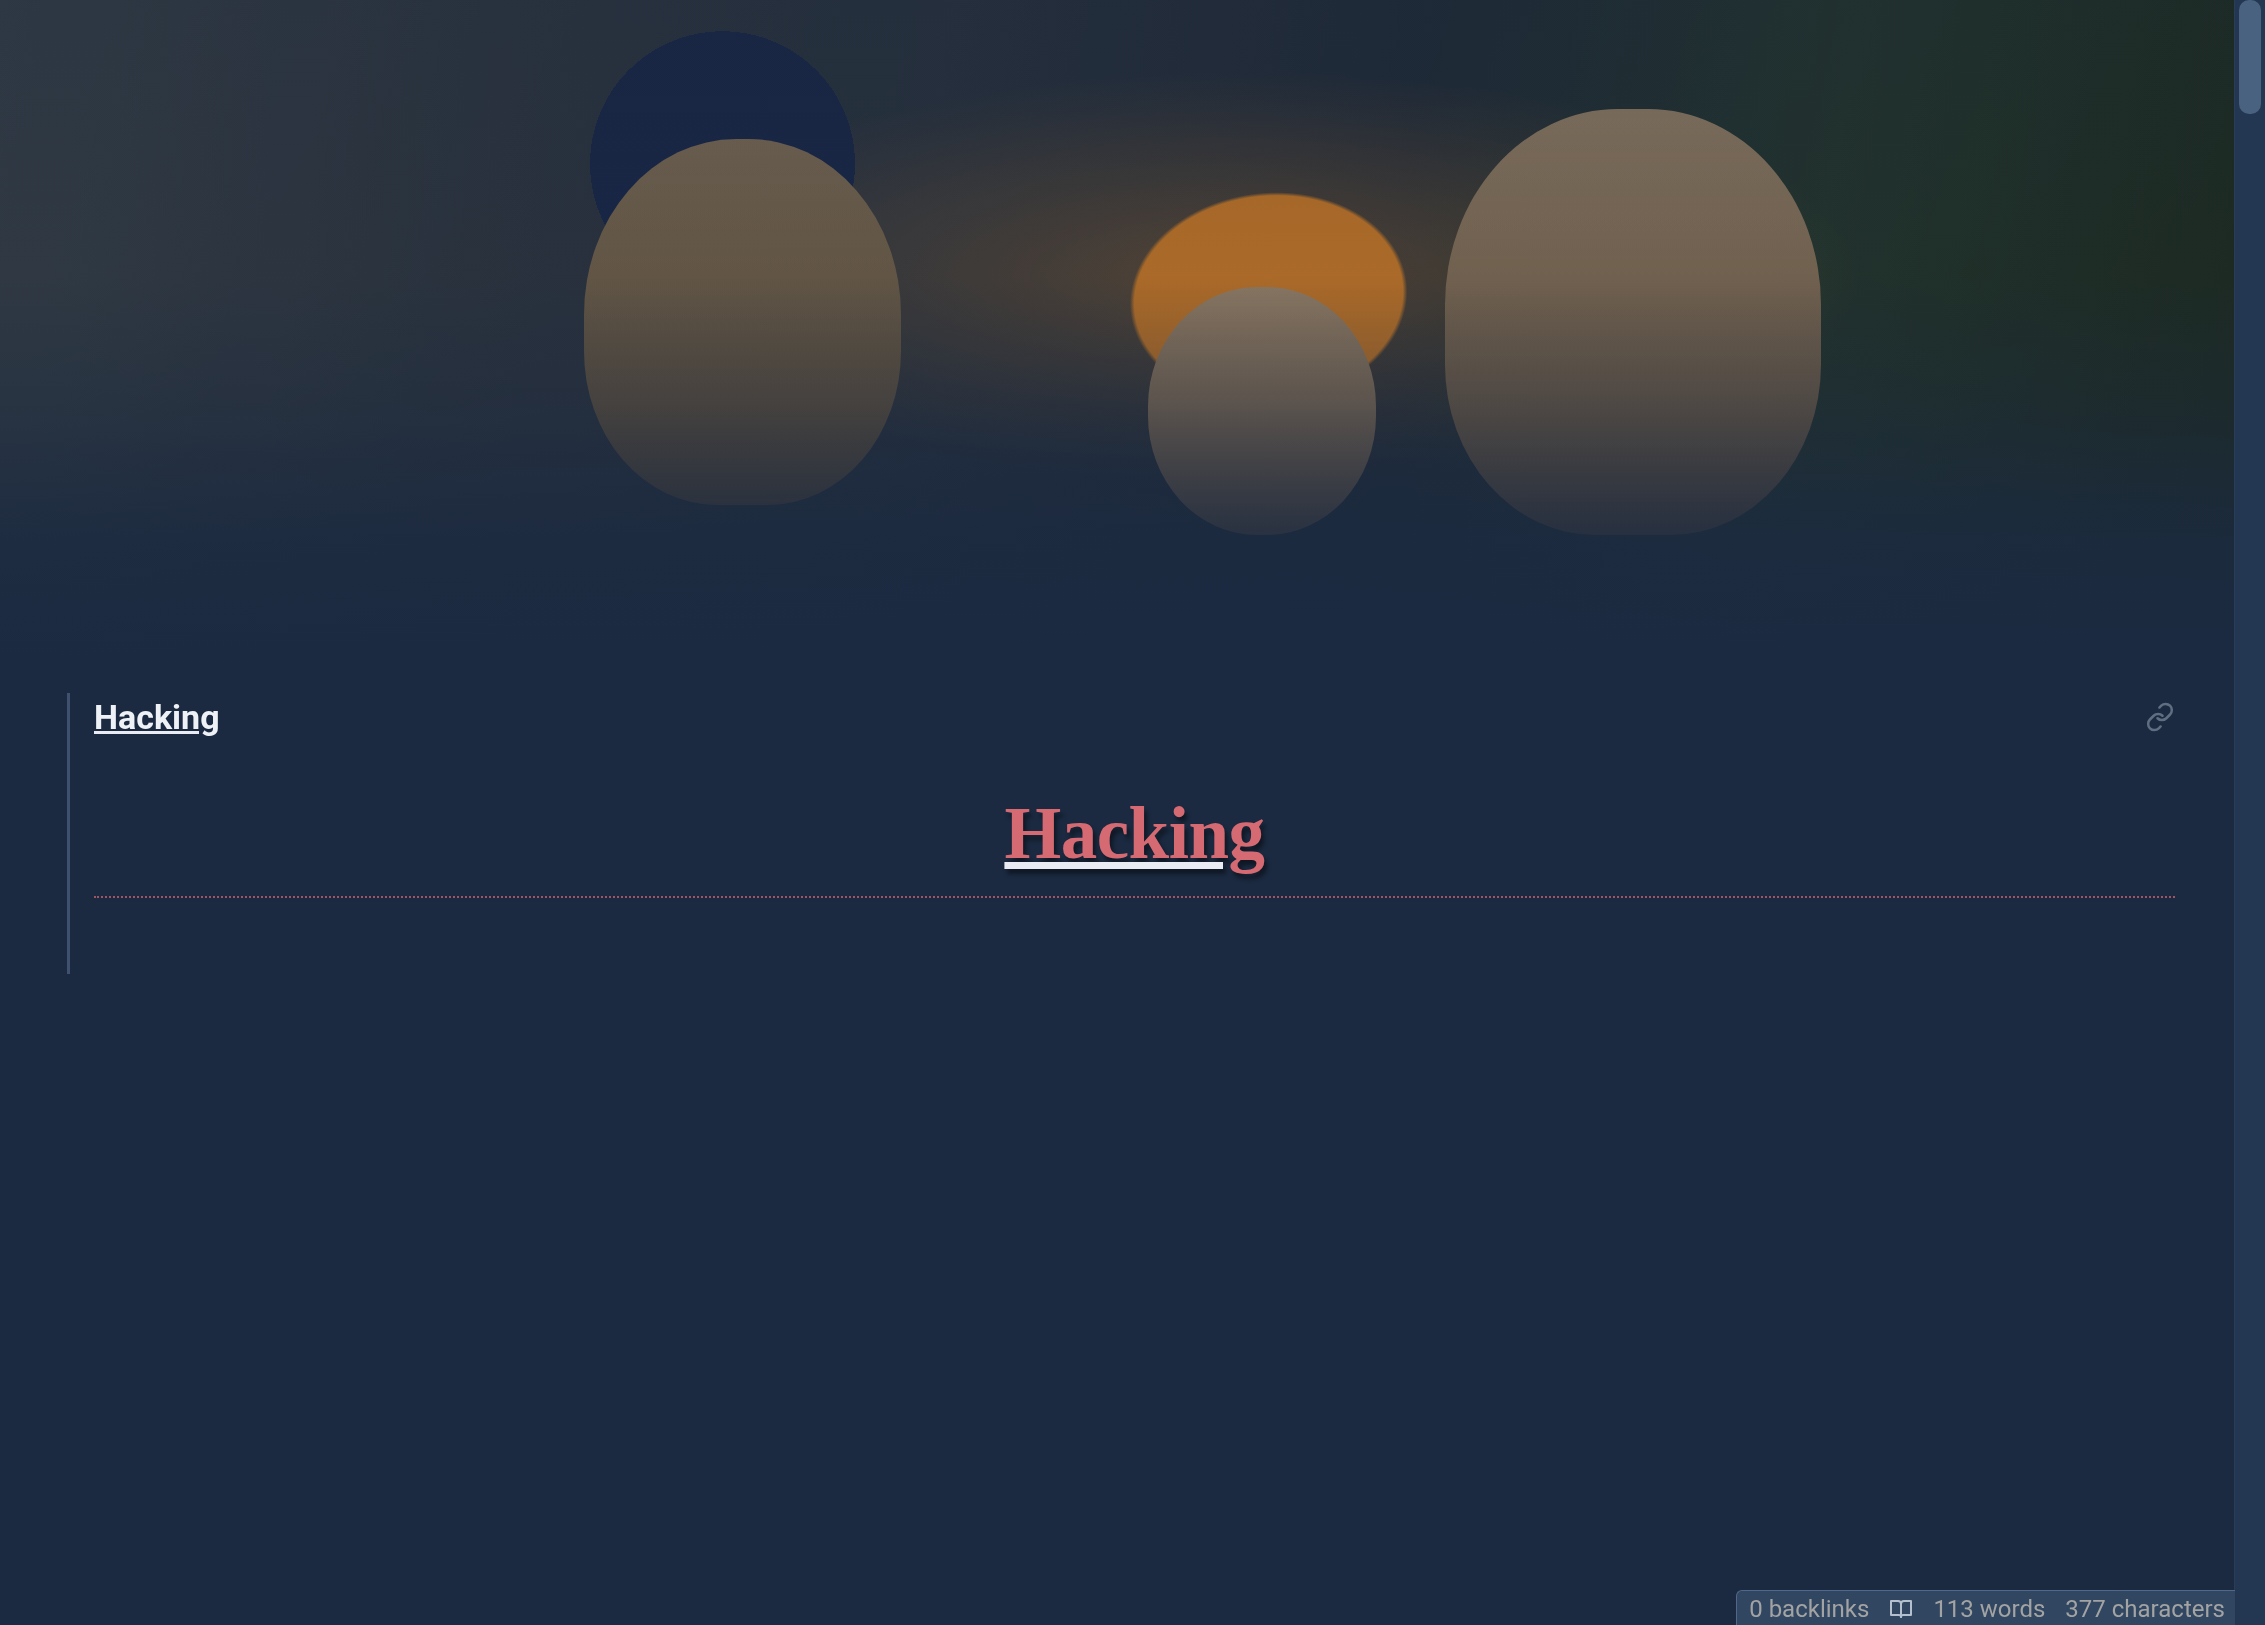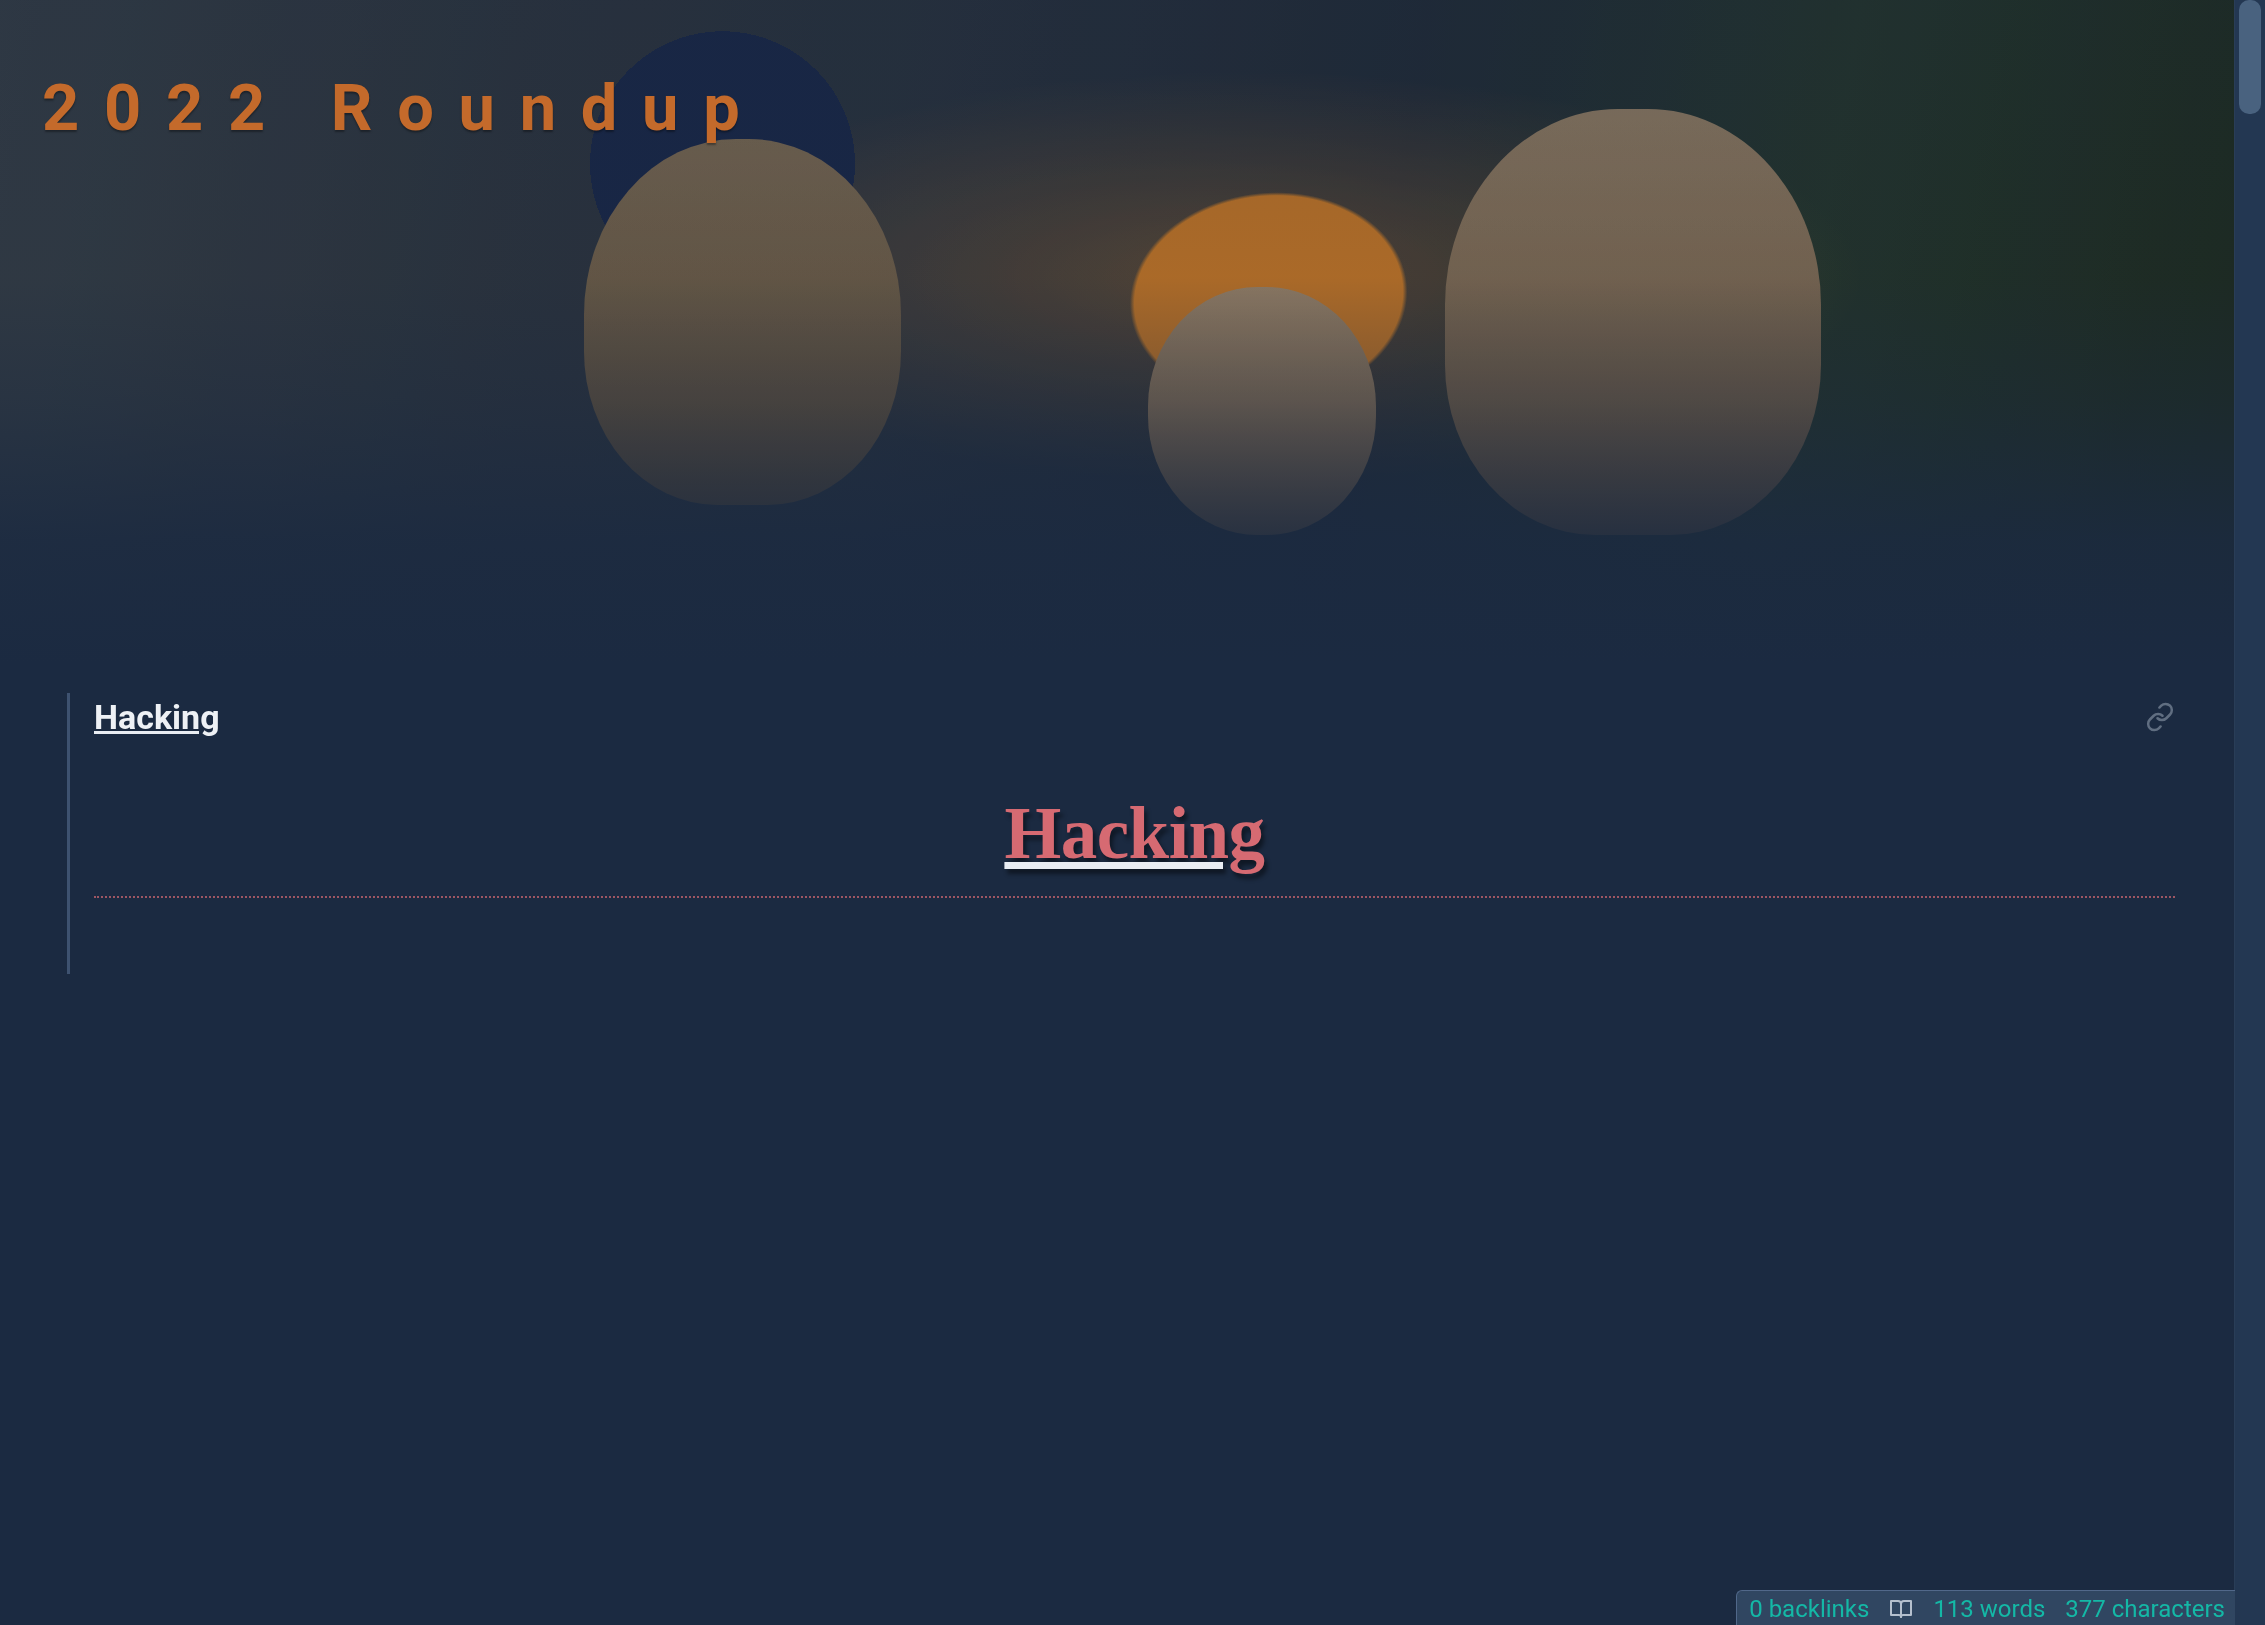--- a/index.html
+++ b/index.html
@@ -79,21 +79,21 @@
   ol.items{margin:0;padding-left:26px;}
   ol.items li{font-size:33px;line-height:1.75;color:var(--muted);}
   ol.items li::marker{color:#d7dde6;font-weight:500;}
   ol.items a{color:var(--orange);text-decoration:none;}
 
   
   .statusbar{position:fixed;right:30px;bottom:0;display:flex;align-items:center;gap:18px;
     background:var(--statusbar);border:1px solid var(--status-border);
     border-bottom:none;border-right:none;
     border-top-left-radius:6px;padding:4px 10px 3px 12px;
-    font-size:24px;color:#14b8a6;z-index:40;}
+    font-size:24px;color:#a3a3a3;z-index:40;}
   .statusbar .book-icon{display:flex;align-items:center;opacity:.85;}
   .statusbar span+span{padding-left:2px;}
 
   
   .canvas{width:2265px;min-height:1626px;position:relative;}
   .scaler{transform-origin:top left;}
 </style>
 </head>
 <body style="height: 1626px;">
 
@@ -103,21 +103,20 @@
 
     <div class="hero">
       <div class="hero-img"></div>
       <div class="person p1"></div>
       <div class="p1-face"></div>
       <div class="p3-hat"></div>
       <div class="p3-face"></div>
       <div class="p2-face"></div>
       <div class="hero-tint"></div>
       <div class="hero-fade"></div>
-      <h1 class="page-title">2022 Roundup</h1>
     </div>
 
     <div class="content">
       <div class="section">
         <div class="section-head">
           <h2 class="section-label">Hacking</h2>
           <span class="link-icon" title="Copy link">
             <svg width="30" height="30" viewBox="0 0 24 24" fill="none" stroke="#9aa6b6" stroke-width="2" stroke-linecap="round" stroke-linejoin="round">
               <path d="M10 13a5 5 0 0 0 7.07 0l3-3a5 5 0 0 0-7.07-7.07l-1.5 1.5"></path>
               <path d="M14 11a5 5 0 0 0-7.07 0l-3 3a5 5 0 0 0 7.07 7.07l1.5-1.5"></path>

